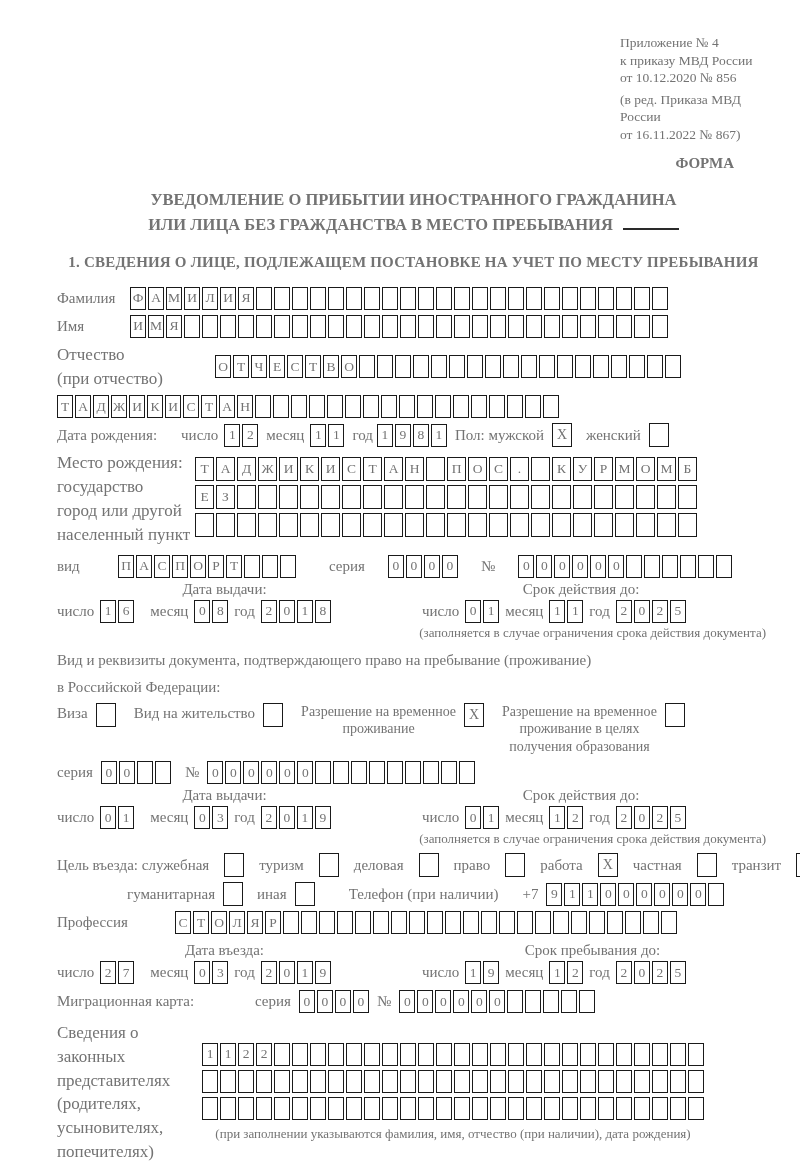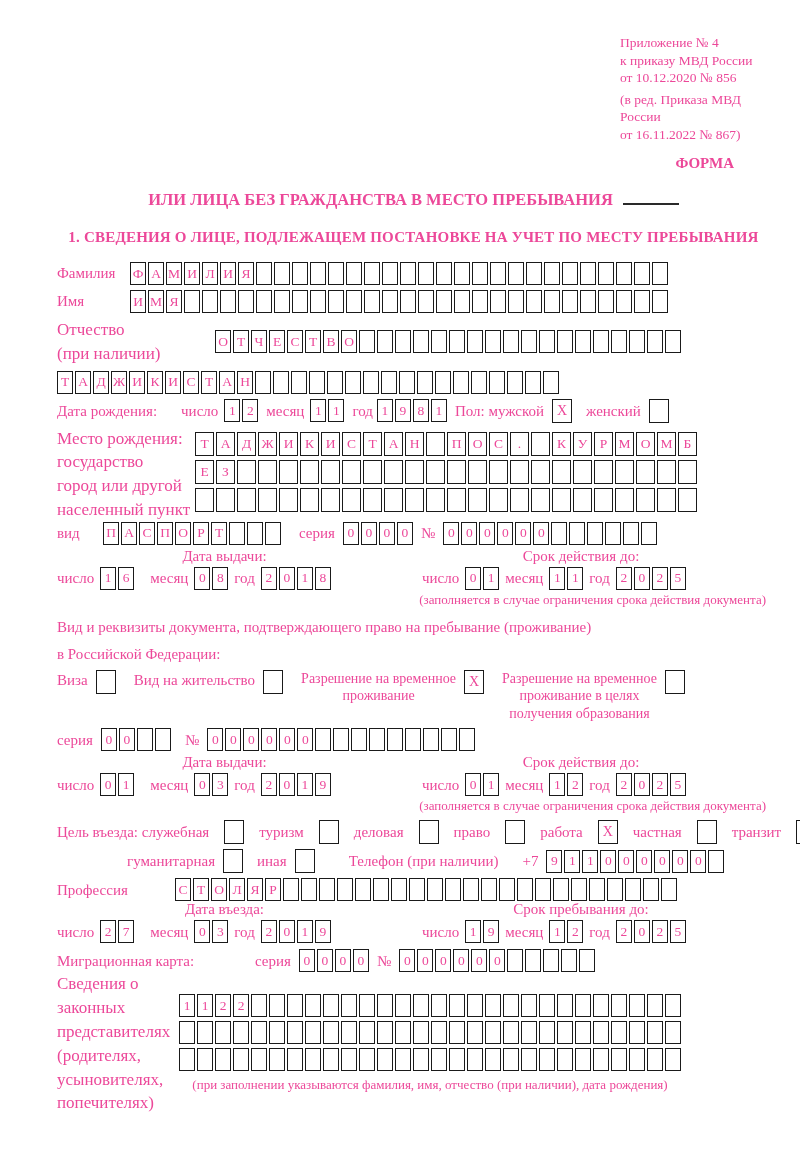--- a/index.html
+++ b/index.html
@@ -1,17 +1,17 @@
 <!DOCTYPE html>
 <html><head>
 <meta charset="utf-8">
 <style>
   html,body{margin:0;padding:0;background:#ffffff;}
   .page{
-    position:relative;width:800px;height:1163px;background:#fff;color:#ec4899;
+    position:relative;width:800px;height:1163px;background:#fff;color:#737373;
     font-family:"Liberation Serif","DejaVu Serif",serif;
     box-sizing:border-box;padding:34px 30px 16px 57px;overflow:hidden;
   }
   .appendix{margin-left:563px;font-size:13.5px;line-height:1.3;}
   .amendment{margin-top:4px;}
   .forma{margin-top:12px;text-align:right;padding-right:36px;font-weight:bold;font-size:15px;}
   .title{margin-top:16px;text-align:center;font-weight:bold;font-size:16.5px;line-height:1.5;}
   .title-underline{display:inline-block;width:56px;border-bottom:2.5px solid #2a2a2a;margin-left:10px;height:14px;}
   .sec-heading{margin-top:16px;text-align:center;font-weight:bold;font-size:15px;letter-spacing:.2px;}
   .row{display:flex;align-items:center;margin-top:5px;}
@@ -34,40 +34,41 @@
   .dgroup{display:flex;align-items:center;gap:6px;}
   .w-left{width:365px;}
   .note{font-size:13px;margin-top:2px;}
   .note.right{text-align:right;padding-right:4px;}
   .note.center{text-align:center;margin-top:6px;}
   .intro{margin-top:6px;font-size:15px;line-height:1.8;}
   .checks-row{margin-top:2px;display:flex;align-items:flex-start;gap:8px;}
   .mlines{text-align:center;font-size:14px;line-height:1.25;}
   .ml6{margin-left:6px;} .ml10{margin-left:10px;} .ml16{margin-left:16px;} .ml26{margin-left:26px;} .ml40{margin-left:40px;}
   .gap4{gap:4px;} .indent70{margin-left:70px;}
-  .mt4{margin-top:0;} .mt6{margin-top:6px;}
+  .mt4{margin-top:8px;gap:23px;} .mt6{margin-top:6px;}
 </style>
 </head>
 <body>
 
 <div class="page">
 
   <div class="appendix">
     <div>Приложение № 4</div>
     <div>к приказу МВД России</div>
     <div>от 10.12.2020 № 856</div>
     <div class="amendment">
       <div>(в ред. Приказа МВД России</div>
       <div>от 16.11.2022 № 867)</div>
     </div>
   </div>
 
   <div class="forma">ФОРМА</div>
 
   <div class="title">
+    <div>УВЕДОМЛЕНИЕ О ПРИБЫТИИ ИНОСТРАННОГО ГРАЖДАНИНА</div>
     <div><span>ИЛИ ЛИЦА БЕЗ ГРАЖДАНСТВА В МЕСТО ПРЕБЫВАНИЯ</span><span class="title-underline"></span></div>
   </div>
 
   <div class="sec-heading">1. СВЕДЕНИЯ О ЛИЦЕ, ПОДЛЕЖАЩЕМ ПОСТАНОВКЕ НА УЧЕТ ПО МЕСТУ ПРЕБЫВАНИЯ</div>
 
   <div class="row" style="margin-top:16px;">
     <span class="lbl w73">Фамилия</span>
     <span class="cells">
         <span class="cell">Ф</span>
         <span class="cell">А</span>
@@ -134,21 +135,21 @@
         <span class="cell"></span>
         <span class="cell"></span>
         <span class="cell"></span>
         <span class="cell"></span>
       </span>
   </div>
 
   <div class="row">
     <div class="lblcol w158">
       <div>Отчество</div>
-      <div>(при наличии)</div>
+      <div>(при отчество)</div>
     </div>
     <span class="cells">
         <span class="cell">О</span>
         <span class="cell">Т</span>
         <span class="cell">Ч</span>
         <span class="cell">Е</span>
         <span class="cell">С</span>
         <span class="cell">Т</span>
         <span class="cell">В</span>
         <span class="cell">О</span>

